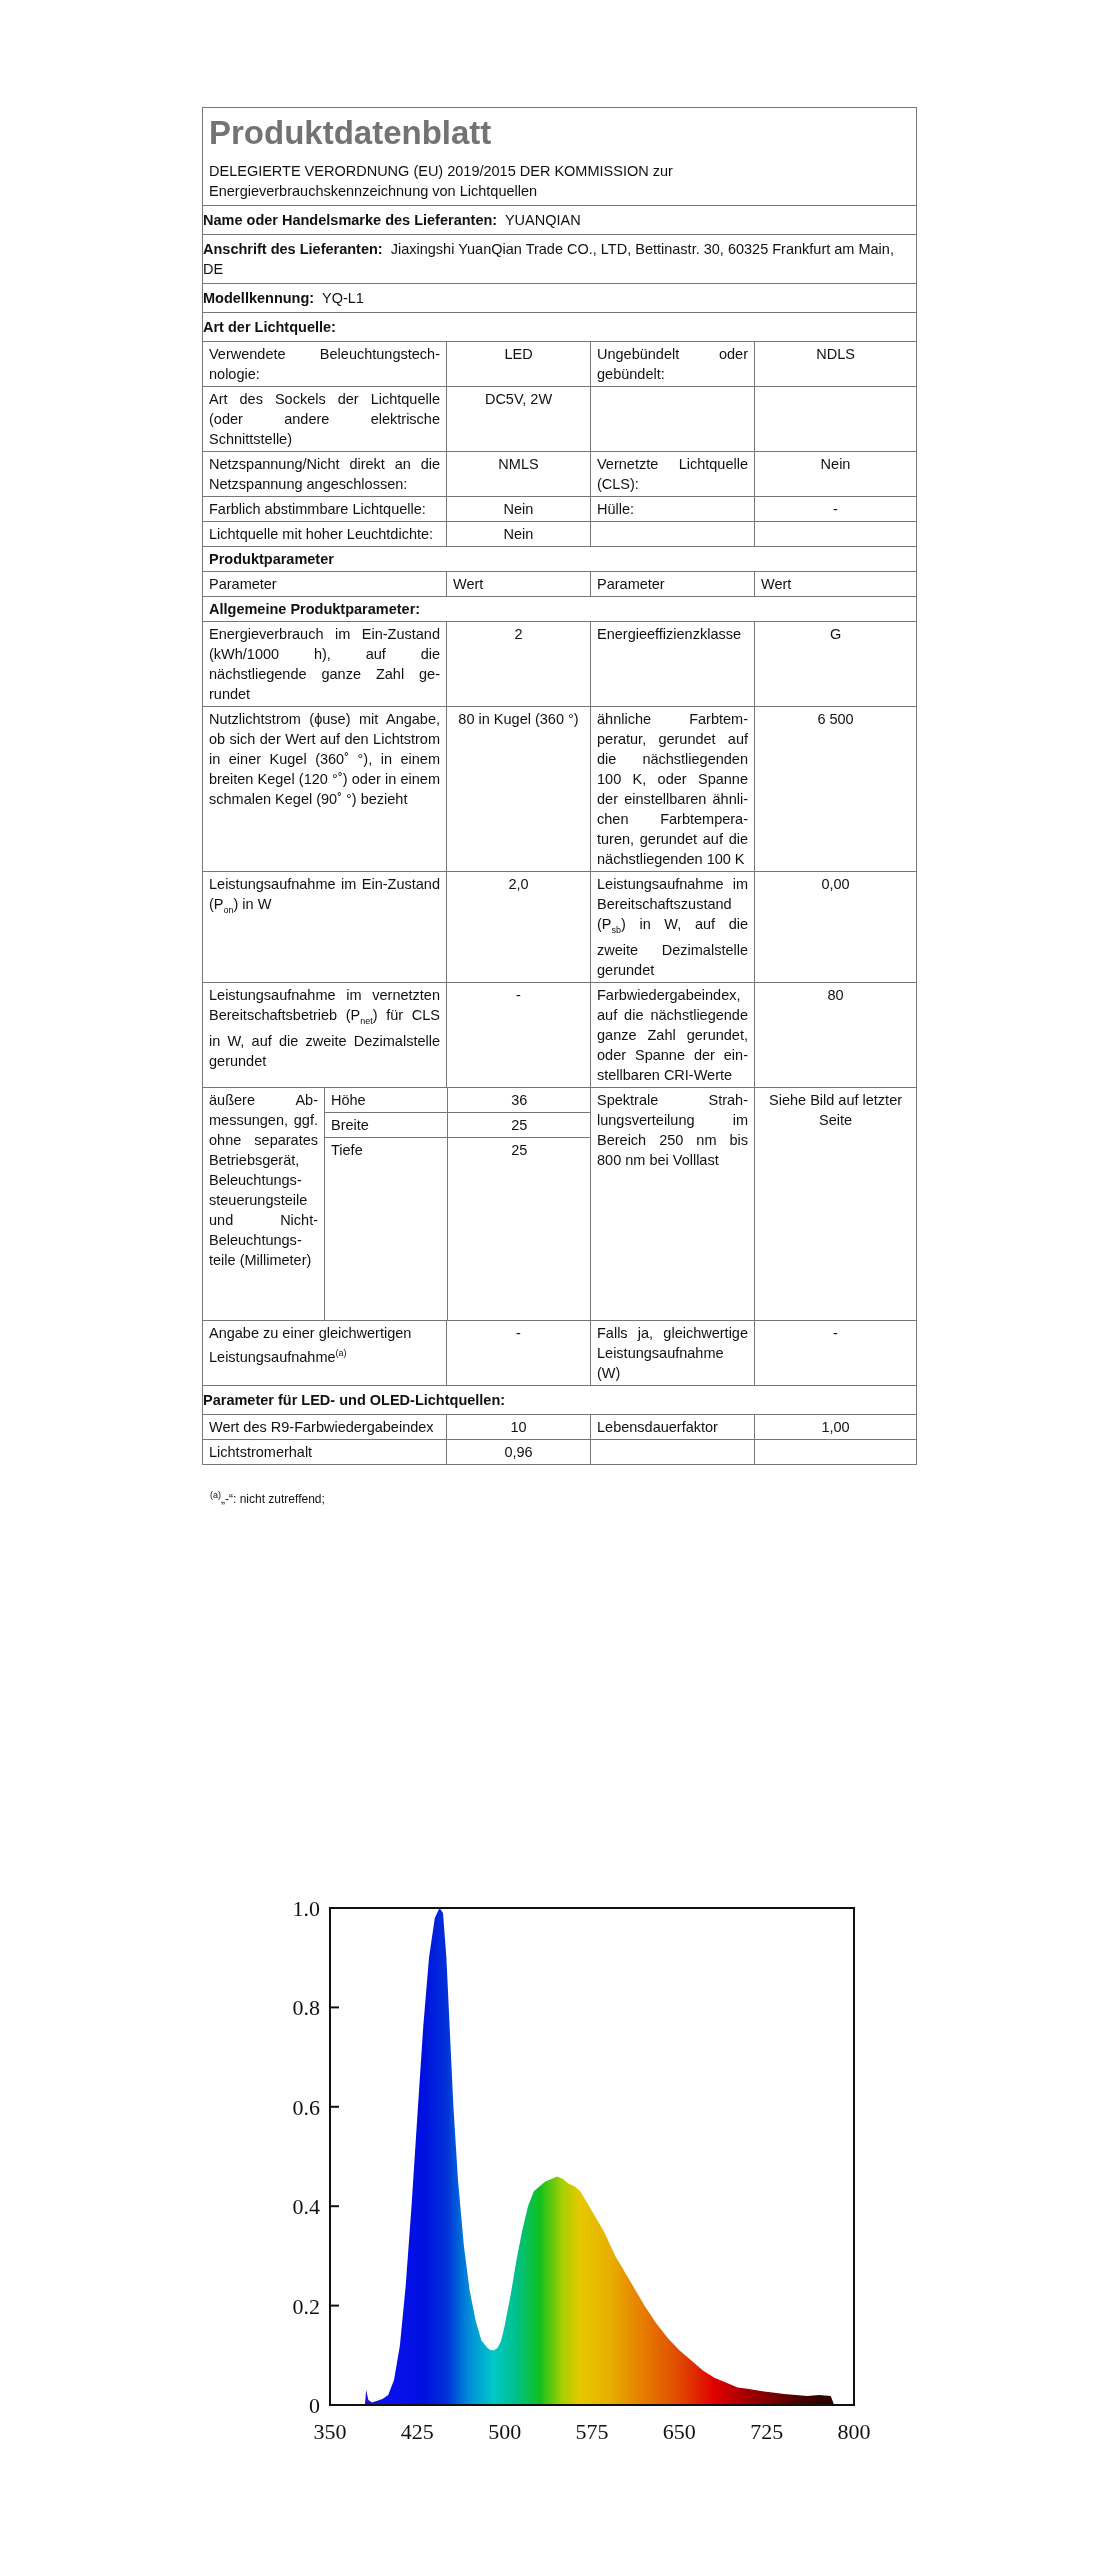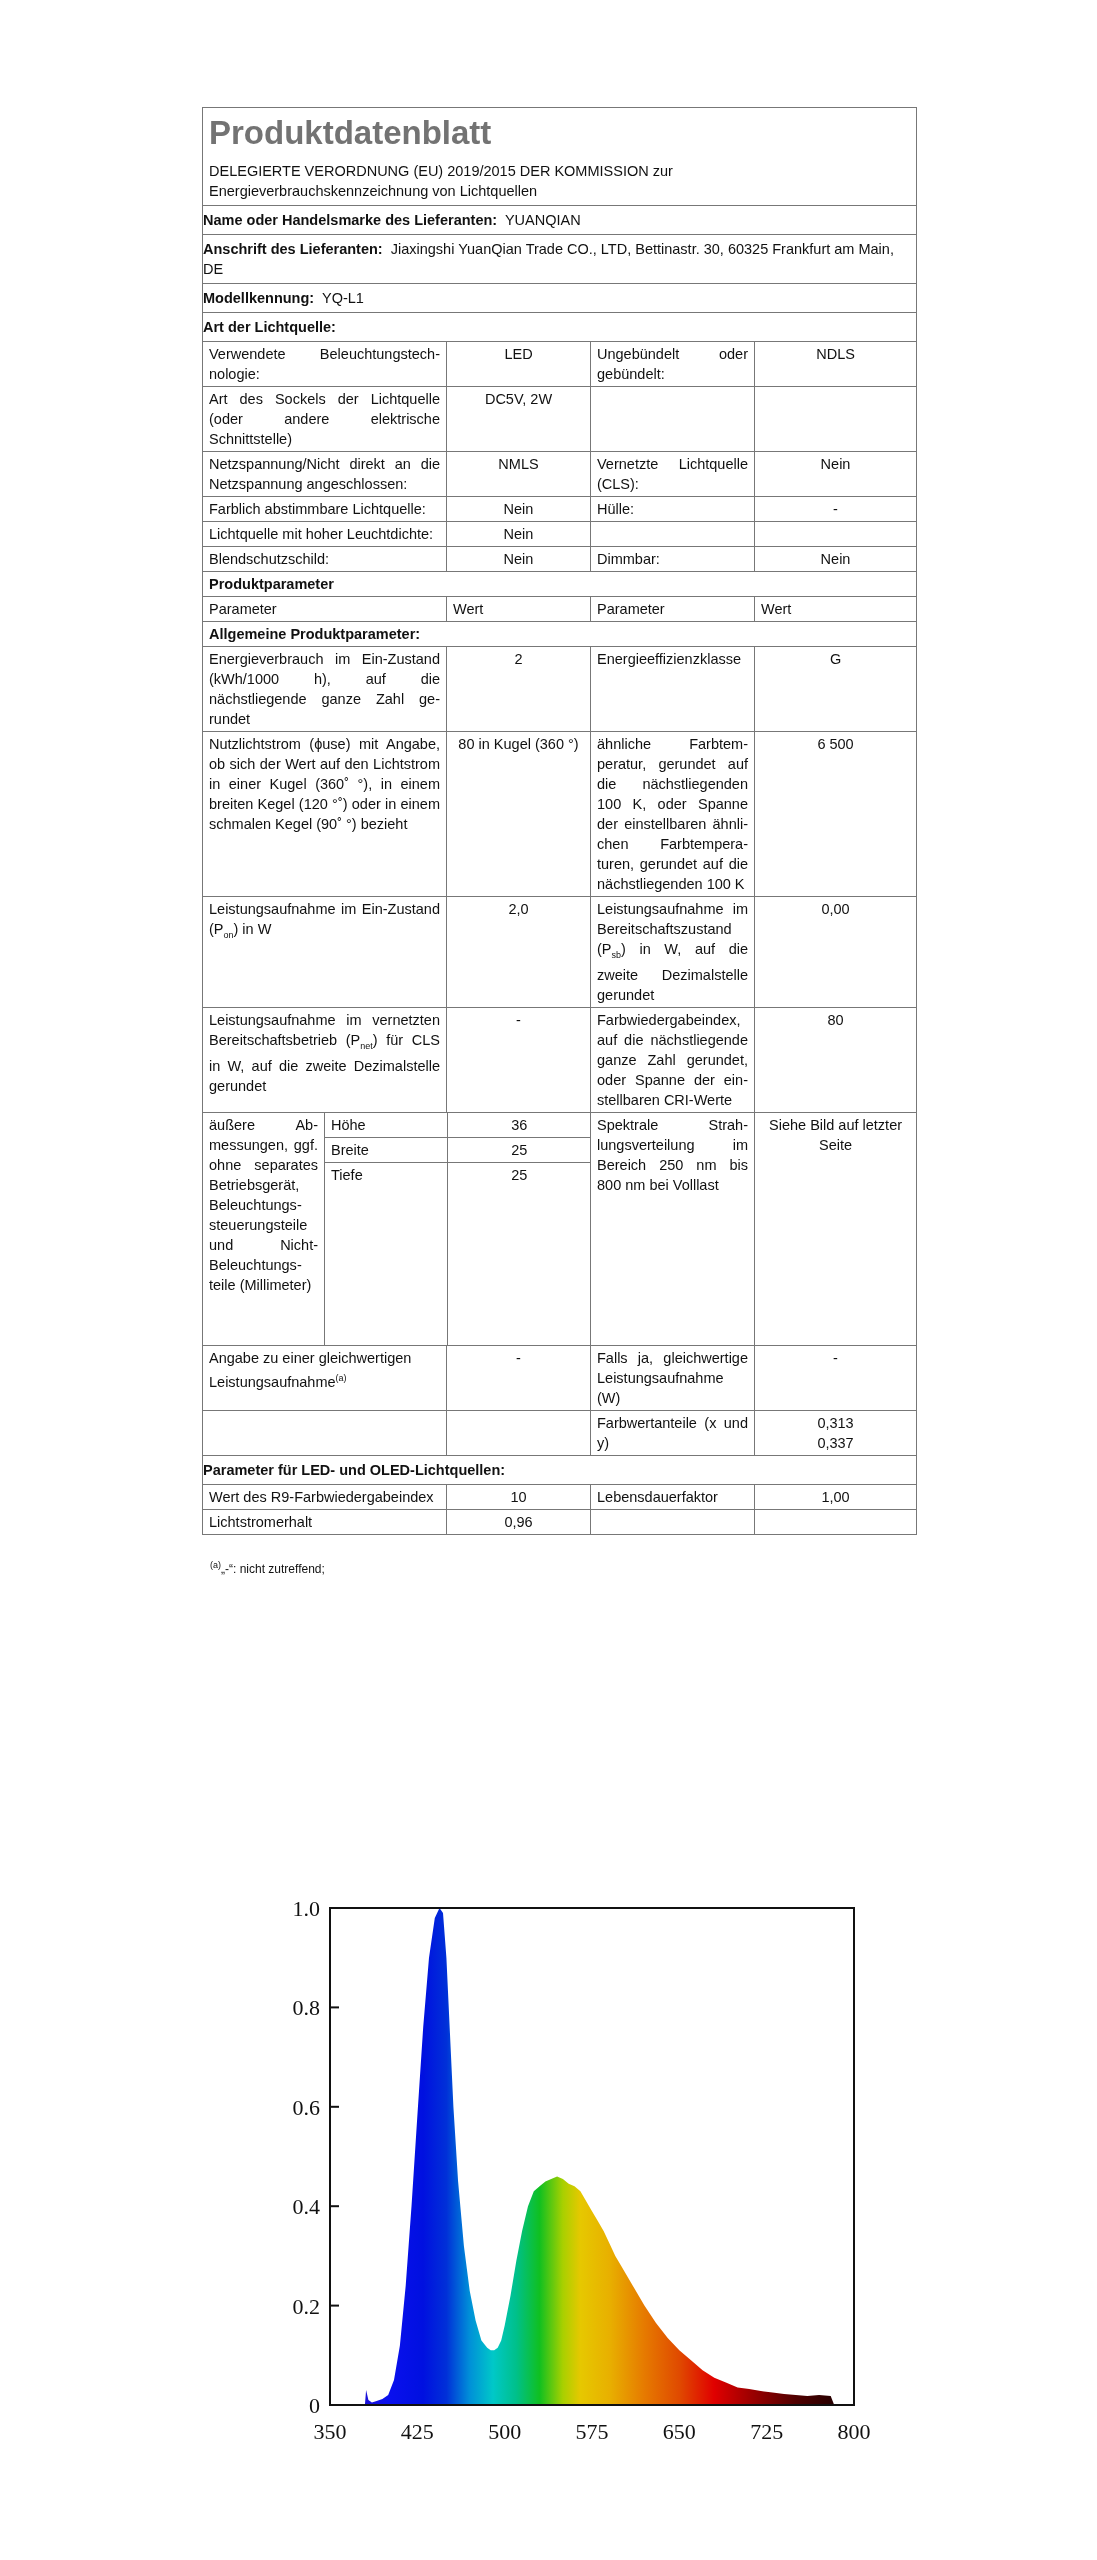--- a/index.html
+++ b/index.html
@@ -89,26 +89,20 @@
       <td class="center">Nein</td>
       <td class="just">Hülle:</td>
       <td class="center">-</td>
     </tr>
     <tr>
       <td colspan="2" class="just">Lichtquelle mit hoher Leucht­dichte:</td>
       <td class="center">Nein</td>
       <td></td>
       <td class="center"></td>
     </tr>
-    <tr>
-      <td colspan="2">Blendschutzschild:</td>
-      <td class="center">Nein</td>
-      <td>Dimmbar:</td>
-      <td class="center">Nein</td>
-    </tr>
 
     <tr>
       <td colspan="5" class="head-center">Produktparameter</td>
     </tr>
     <tr>
       <td colspan="2">Parameter</td>
       <td>Wert</td>
       <td>Parameter</td>
       <td>Wert</td>
     </tr>
@@ -171,29 +165,20 @@
       <td class="center">Siehe Bild auf letzter Seite</td>
     </tr>
 
     <tr>
       <td colspan="2"><span>Angabe zu einer gleichwertigen Leistungsaufnahme</span><sup>(a)</sup></td>
       <td class="center">-</td>
       <td class="just">Falls ja, gleichwerti­ge Leistungsaufnah­me (W)</td>
       <td class="center">-</td>
     </tr>
 
-    <tr>
-      <td colspan="2"></td>
-      <td></td>
-      <td class="just">Farbwertanteile (x und y)</td>
-      <td class="center">
-        <div>0,313</div>
-        <div>0,337</div>
-      </td>
-    </tr>
 
     <tr class="row-single">
       <td colspan="5" class="b">Parameter für LED- und OLED-Lichtquellen:</td>
     </tr>
     <tr>
       <td colspan="2">Wert des R9-Farbwiedergabein­dex</td>
       <td class="center">10</td>
       <td>Lebensdauerfaktor</td>
       <td class="center">1,00</td>
     </tr>

